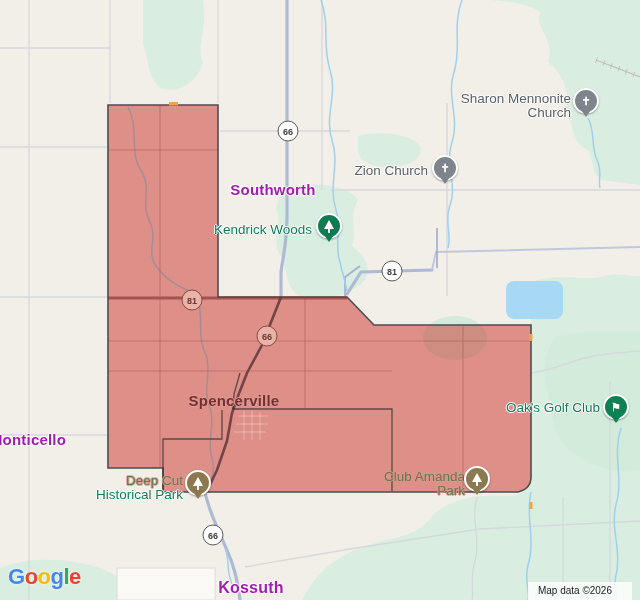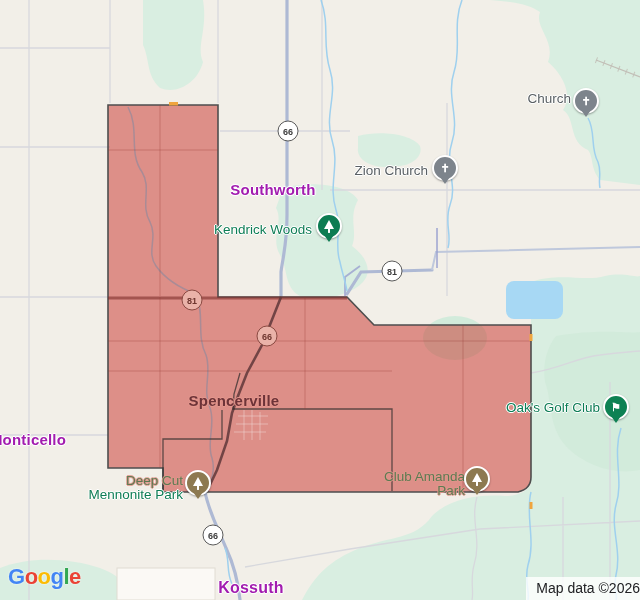--- a/index.html
+++ b/index.html
@@ -66,22 +66,22 @@
   
   .shield{position:absolute;width:19px;height:19px;border-radius:50%;background:#fff;
        border:1.5px solid #5a5a5a;color:#3d3d3d;font-size:9px;font-weight:700;
        display:flex;align-items:center;justify-content:center;
        transform:translate(-50%,-50%);z-index:4;}
   .shield.tinted{background:#eab3a9;border-color:#8a4a42;color:#6e362f;}
 
   
   .glogo{position:absolute;left:8px;top:564px;font-size:22px;font-weight:700;
        letter-spacing:-.5px;z-index:8;text-shadow:0 0 2px #fff;}
-  .attrib{position:absolute;right:0;bottom:0;background:rgba(255,255,255,.8);
-       font-size:14px;color:#202124;padding:3px 0 4px 10px;z-index:8;}
+  .attrib{position:absolute;right:8px;bottom:0;background:rgba(255,255,255,.8);
+       font-size:10px;color:#202124;padding:3px 20px 4px 10px;z-index:8;}
 </style>
 </head>
 <body>
 
 <div id="map-root">
 
   <svg id="map-canvas" width="640" height="600" viewBox="0 0 640 600">
 
     <rect class="land" x="0" y="0" width="640" height="600"></rect>
 
@@ -138,40 +138,41 @@
       M238,416 L268,416 M236,424 L268,424 M234,432 L266,432
       M244,410 L244,440 M252,410 L252,440 M260,412 L260,440"></path>
 
     <rect class="tick" x="169" y="102" width="9" height="3.5"></rect>
     <rect class="tick" x="529.5" y="334" width="3" height="7"></rect>
     <rect class="tick" x="529.5" y="502" width="3" height="7"></rect>
   </svg>
 
   <div id="overlay-layer">
       <div class="map-label right" style="left: 571px; top: 92px;">
+        <div class="lbl-church">Sharon Mennonite</div>
         <div class="lbl-church">Church</div>
       </div>
       <div class="map-label right" style="left: 428px; top: 164px;">
         <div class="lbl-church">Zion Church</div>
       </div>
       <div class="map-label center" style="left: 273px; top: 181px;">
         <div class="lbl-town">Southworth</div>
       </div>
       <div class="map-label right" style="left: 312px; top: 223px;">
         <div class="lbl-poi">Kendrick Woods</div>
       </div>
       <div class="map-label center" style="left: 234px; top: 392px;">
         <div class="lbl-town-tinted">Spencerville</div>
       </div>
       <div class="map-label center" style="left: 28px; top: 431px;">
         <div class="lbl-town">Monticello</div>
       </div>
       <div class="map-label right" style="left: 183px; top: 474px;">
         <div class="lbl-poi-tinted">Deep Cut</div>
-        <div class="lbl-poi">Mennonite Park</div>
+        <div class="lbl-poi">Historical Park</div>
       </div>
       <div class="map-label right" style="left: 465px; top: 470px;">
         <div class="lbl-poi-tinted">Club Amanda</div>
         <div class="lbl-poi-tinted">Park</div>
       </div>
       <div class="map-label right" style="left: 600px; top: 401px;">
         <div class="lbl-poi">Oak's Golf Club</div>
       </div>
       <div class="map-label center" style="left: 251px; top: 579px;">
         <div class="lbl-town lbl-town-big">Kossuth</div>

